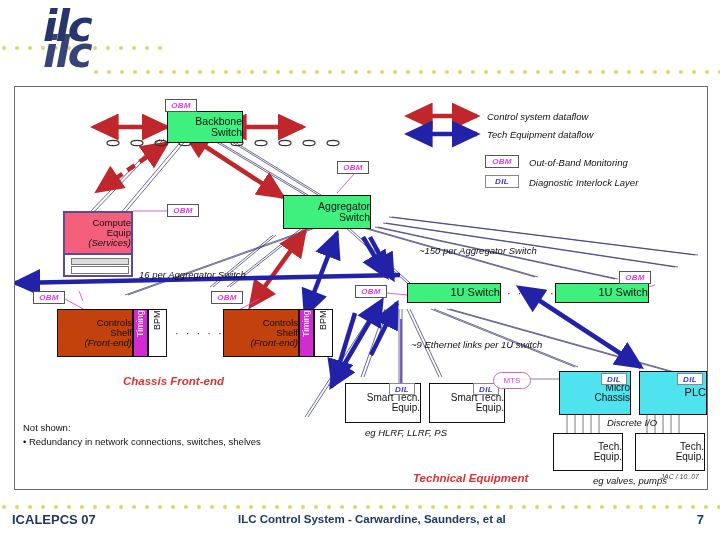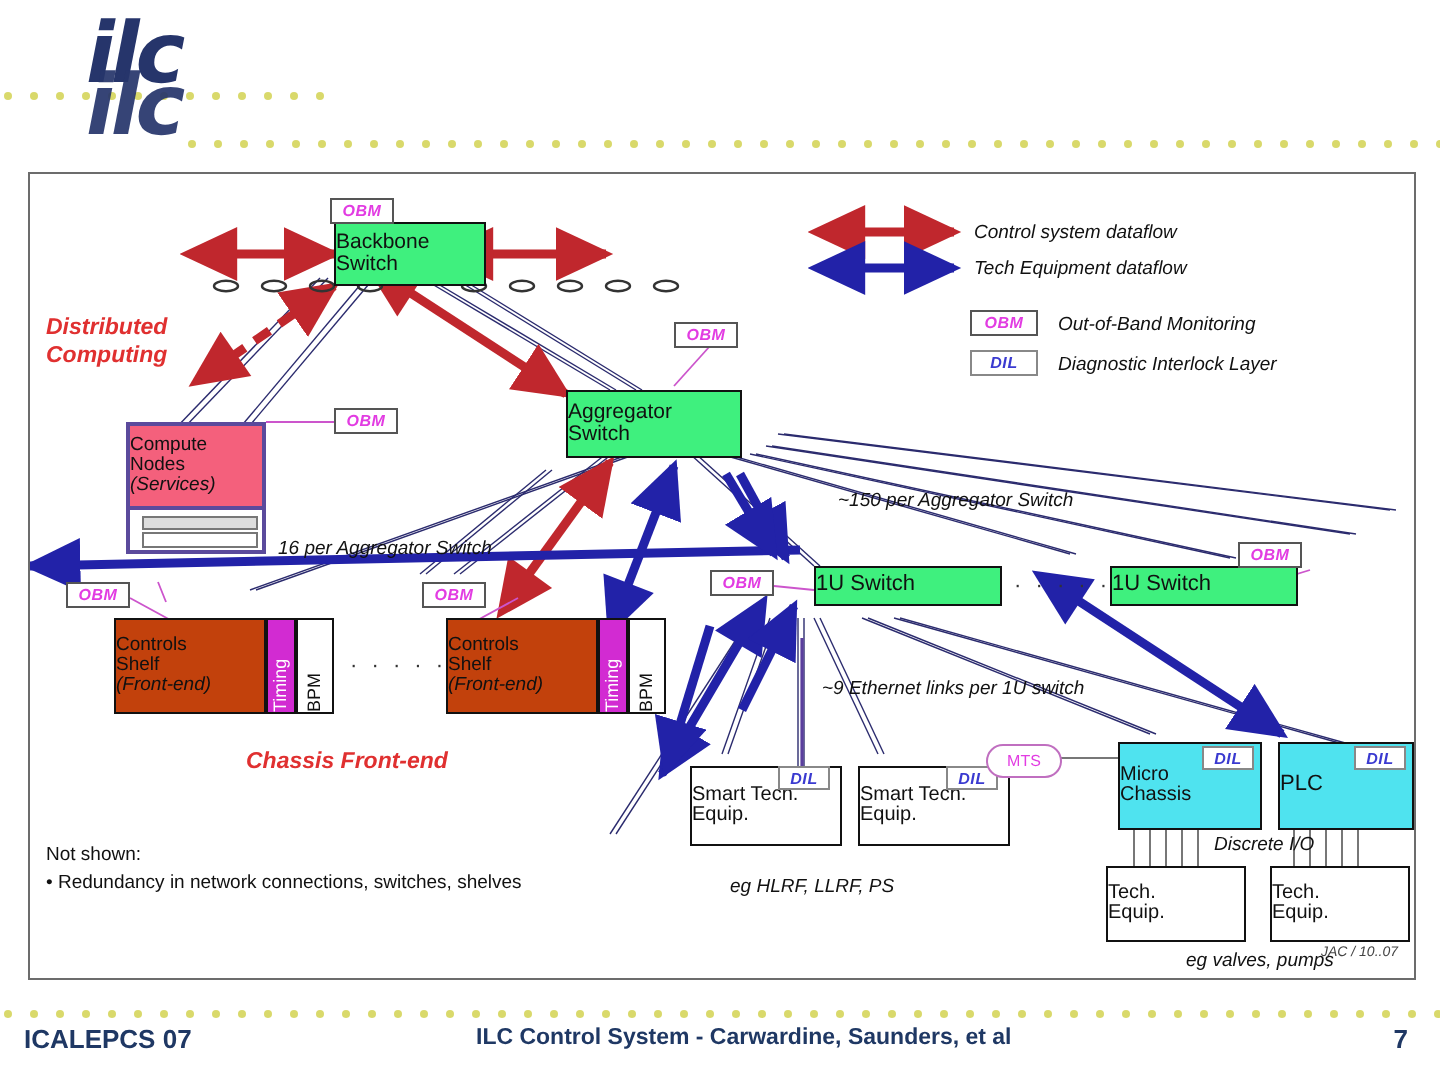--- a/index.html
+++ b/index.html
@@ -24,21 +24,21 @@
          font-size:30px;color:#1f3864;letter-spacing:0px;
          font-family:"Liberation Sans", sans-serif;}
 
   
   #diagram{position:absolute;left:14px;top:86px;width:692px;height:402px;
            border:1px solid #6c6c6c;background:#fff;}
   #svg{position:absolute;left:0;top:0;}
 
   
   .box{position:absolute;box-sizing:border-box;border:1px solid #1a1a1a;
-       display:flex;flex-direction:column;align-items:flex-start;justify-content:center;
+       display:flex;flex-direction:column;align-items:flex-end;justify-content:center;
        text-align:center;line-height:1.05;}
   .green{background:#3ff07e;border:1px solid #111;color:#111;}
   .pink{background:#f4607c;border:2px solid #5b4a9c;color:#111;}
   .cyanlt{background:#c2410c;border:1px solid #111;color:#111;}
   .cyan{background:#4fe3ef;border:1px solid #111;color:#111;}
   .white{background:#fff;border:1px solid #111;color:#111;}
   .magenta{background:#d22bd2;border:1px solid #111;color:#111;}
 
   .tag{position:absolute;box-sizing:border-box;background:#fff;border:1px solid #555;
        color:#e23ce2;font-style:italic;font-weight:bold;font-size:8px;
@@ -296,35 +296,31 @@
     <div class="box green" style="left:268px;top:108px;width:88px;height:34px;font-size:10.5px;">
       <span>Aggregator</span>
       <span>Switch</span>
     </div>
     <div class="tag" style="left:322px;top:74px;width:32px;height:13px;">
       <span>OBM</span>
     </div>
 
     <div class="box pink" style="left:48px;top:124px;width:70px;height:44px;font-size:9.5px;">
       <span>Compute</span>
-      <span>Nodes</span>
+      <span>Equip</span>
       <span style="font-style:italic;">(Services)</span>
     </div>
     <div style="position:absolute;left:48px;top:168px;width:70px;height:22px;background:#fff;border:2px solid #5b4a9c;border-top:none;box-sizing:border-box;">
       <div style="position:absolute;left:6px;top:3px;width:56px;height:5px;border:1px solid #777;background:#ddd;"></div>
       <div style="position:absolute;left:6px;top:11px;width:56px;height:6px;border:1px solid #777;background:#fff;"></div>
     </div>
     <div class="tag" style="left:152px;top:117px;width:32px;height:13px;">
       <span>OBM</span>
     </div>
 
-    <div class="lblred" style="left:8px;top:70px;">
-      <span>Distributed</span><br>
-      <span>Computing</span>
-    </div>
 
     <div class="lbl" style="left:124px;top:182px;">16 per Aggregator Switch</div>
 
     <div class="lbl" style="left:404px;top:158px;">~150 per Aggregator Switch</div>
 
     <div class="box cyanlt" style="left:42px;top:222px;width:76px;height:48px;font-size:9.5px;">
       <span>Controls</span>
       <span>Shelf</span>
       <span style="font-style:italic;">(Front-end)</span>
     </div>
@@ -382,21 +378,21 @@
     </div>
 
     <div class="box white" style="left:414px;top:296px;width:76px;height:40px;font-size:10px;">
       <span>Smart Tech.</span>
       <span>Equip.</span>
     </div>
     <div class="tag tagdil" style="left:458px;top:296px;width:26px;height:12px;border-color:#888;">
       <span>DIL</span>
     </div>
 
-    <div class="lbl" style="left:350px;top:340px;margin-top:11px;">eg HLRF, LLRF, PS</div>
+    <div class="lbl" style="left:350px;top:340px;">eg HLRF, LLRF, PS</div>
 
     <div style="position:absolute;left:478px;top:285px;width:36px;height:15px;border:1px solid #c06fc0;
                 border-radius:9px;background:#fff;color:#e23ce2;font-size:8px;
                 display:flex;align-items:center;justify-content:center;">
       <span>MTS</span>
     </div>
 
     <div class="box cyan" style="left:544px;top:284px;width:72px;height:44px;font-size:10px;">
       <span>Micro</span>
       <span>Chassis</span>
@@ -417,20 +413,21 @@
     <div class="box white" style="left:538px;top:346px;width:70px;height:38px;font-size:10px;">
       <span>Tech.</span>
       <span>Equip.</span>
     </div>
     <div class="box white" style="left:620px;top:346px;width:70px;height:38px;font-size:10px;">
       <span>Tech.</span>
       <span>Equip.</span>
     </div>
     <div class="lbl" style="left:578px;top:388px;">eg valves, pumps</div>
 
+    <div class="lblred" style="left:398px;top:384px;">Technical Equipment</div>
 
     <div class="lbl" style="left:472px;top:24px;">Control system dataflow</div>
     <div class="lbl" style="left:472px;top:42px;">Tech Equipment dataflow</div>
 
     <div class="tag" style="left:470px;top:68px;width:34px;height:13px;">
       <span>OBM</span>
     </div>
     <div class="lbl" style="left:514px;top:70px;">Out-of-Band Monitoring</div>
 
     <div class="tag tagdil" style="left:470px;top:88px;width:34px;height:13px;border-color:#888;">

